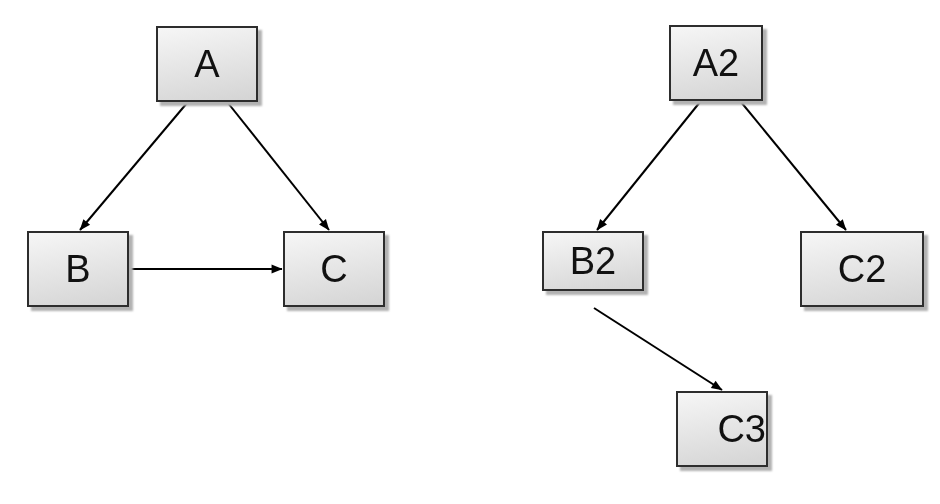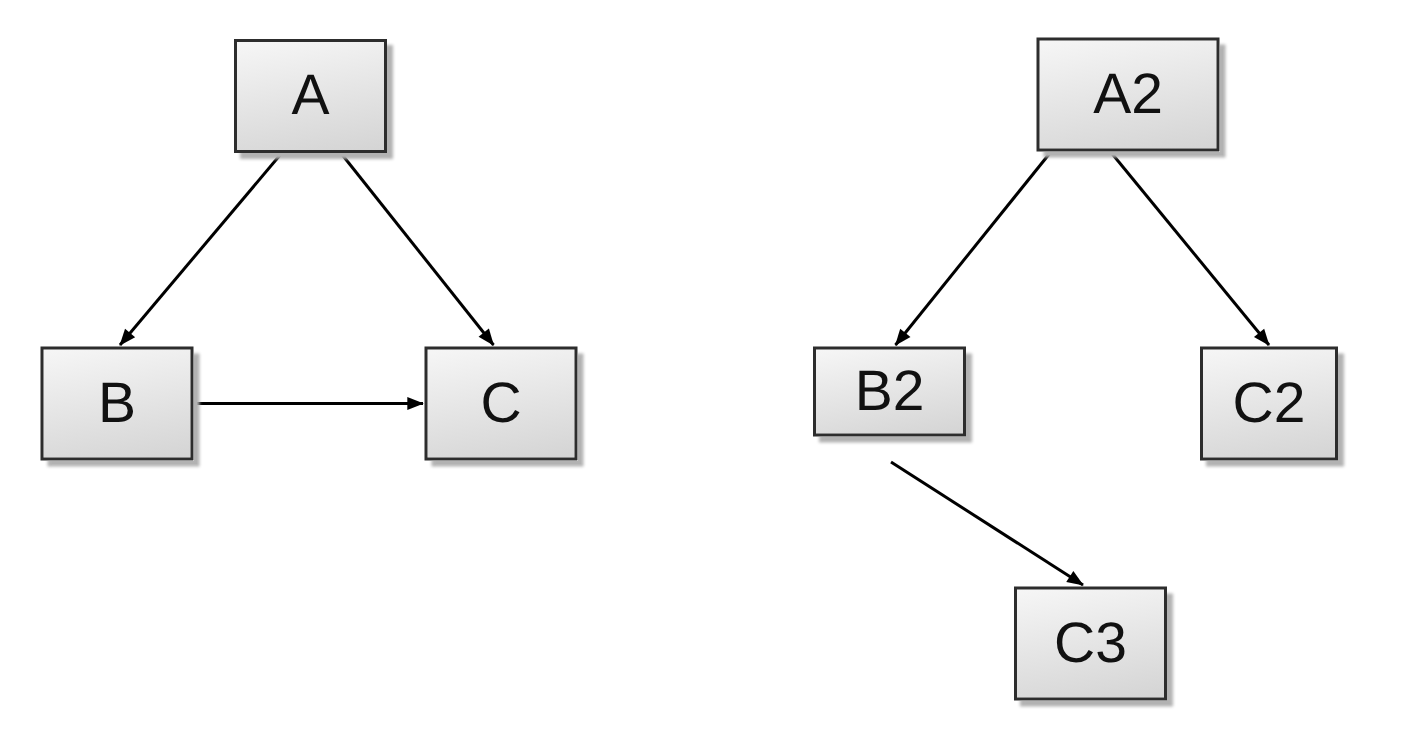--- a/index.html
+++ b/index.html
@@ -68,26 +68,26 @@
   <div id="nodes-layer">
       <div class="node" style="left: 156px; top: 26px; width: 102px; height: 76px;">
         <span class="node-label">A</span>
       </div>
       <div class="node" style="left: 27px; top: 231px; width: 102px; height: 76px;">
         <span class="node-label">B</span>
       </div>
       <div class="node" style="left: 283px; top: 231px; width: 102px; height: 76px;">
         <span class="node-label">C</span>
       </div>
-      <div class="node" style="left: 691px; top: 25px; width: 122px; height: 76px;">
+      <div class="node" style="left: 669px; top: 25px; width: 94px; height: 76px;">
         <span class="node-label">A2</span>
       </div>
       <div class="node" style="left: 542px; top: 231px; width: 102px; height: 60px;">
         <span class="node-label">B2</span>
       </div>
-      <div class="node" style="left: 800px; top: 231px; width: 92px; height: 76px;">
+      <div class="node" style="left: 800px; top: 231px; width: 124px; height: 76px;">
         <span class="node-label">C2</span>
       </div>
-      <div class="node" style="left: 676px; top: 391px; width: 102px; height: 76px;">
+      <div class="node" style="left: 676px; top: 391px; width: 92px; height: 76px; justify-content: flex-end;">
         <span class="node-label">C3</span>
       </div>
     </div>
 </div>
 
 </body></html>

